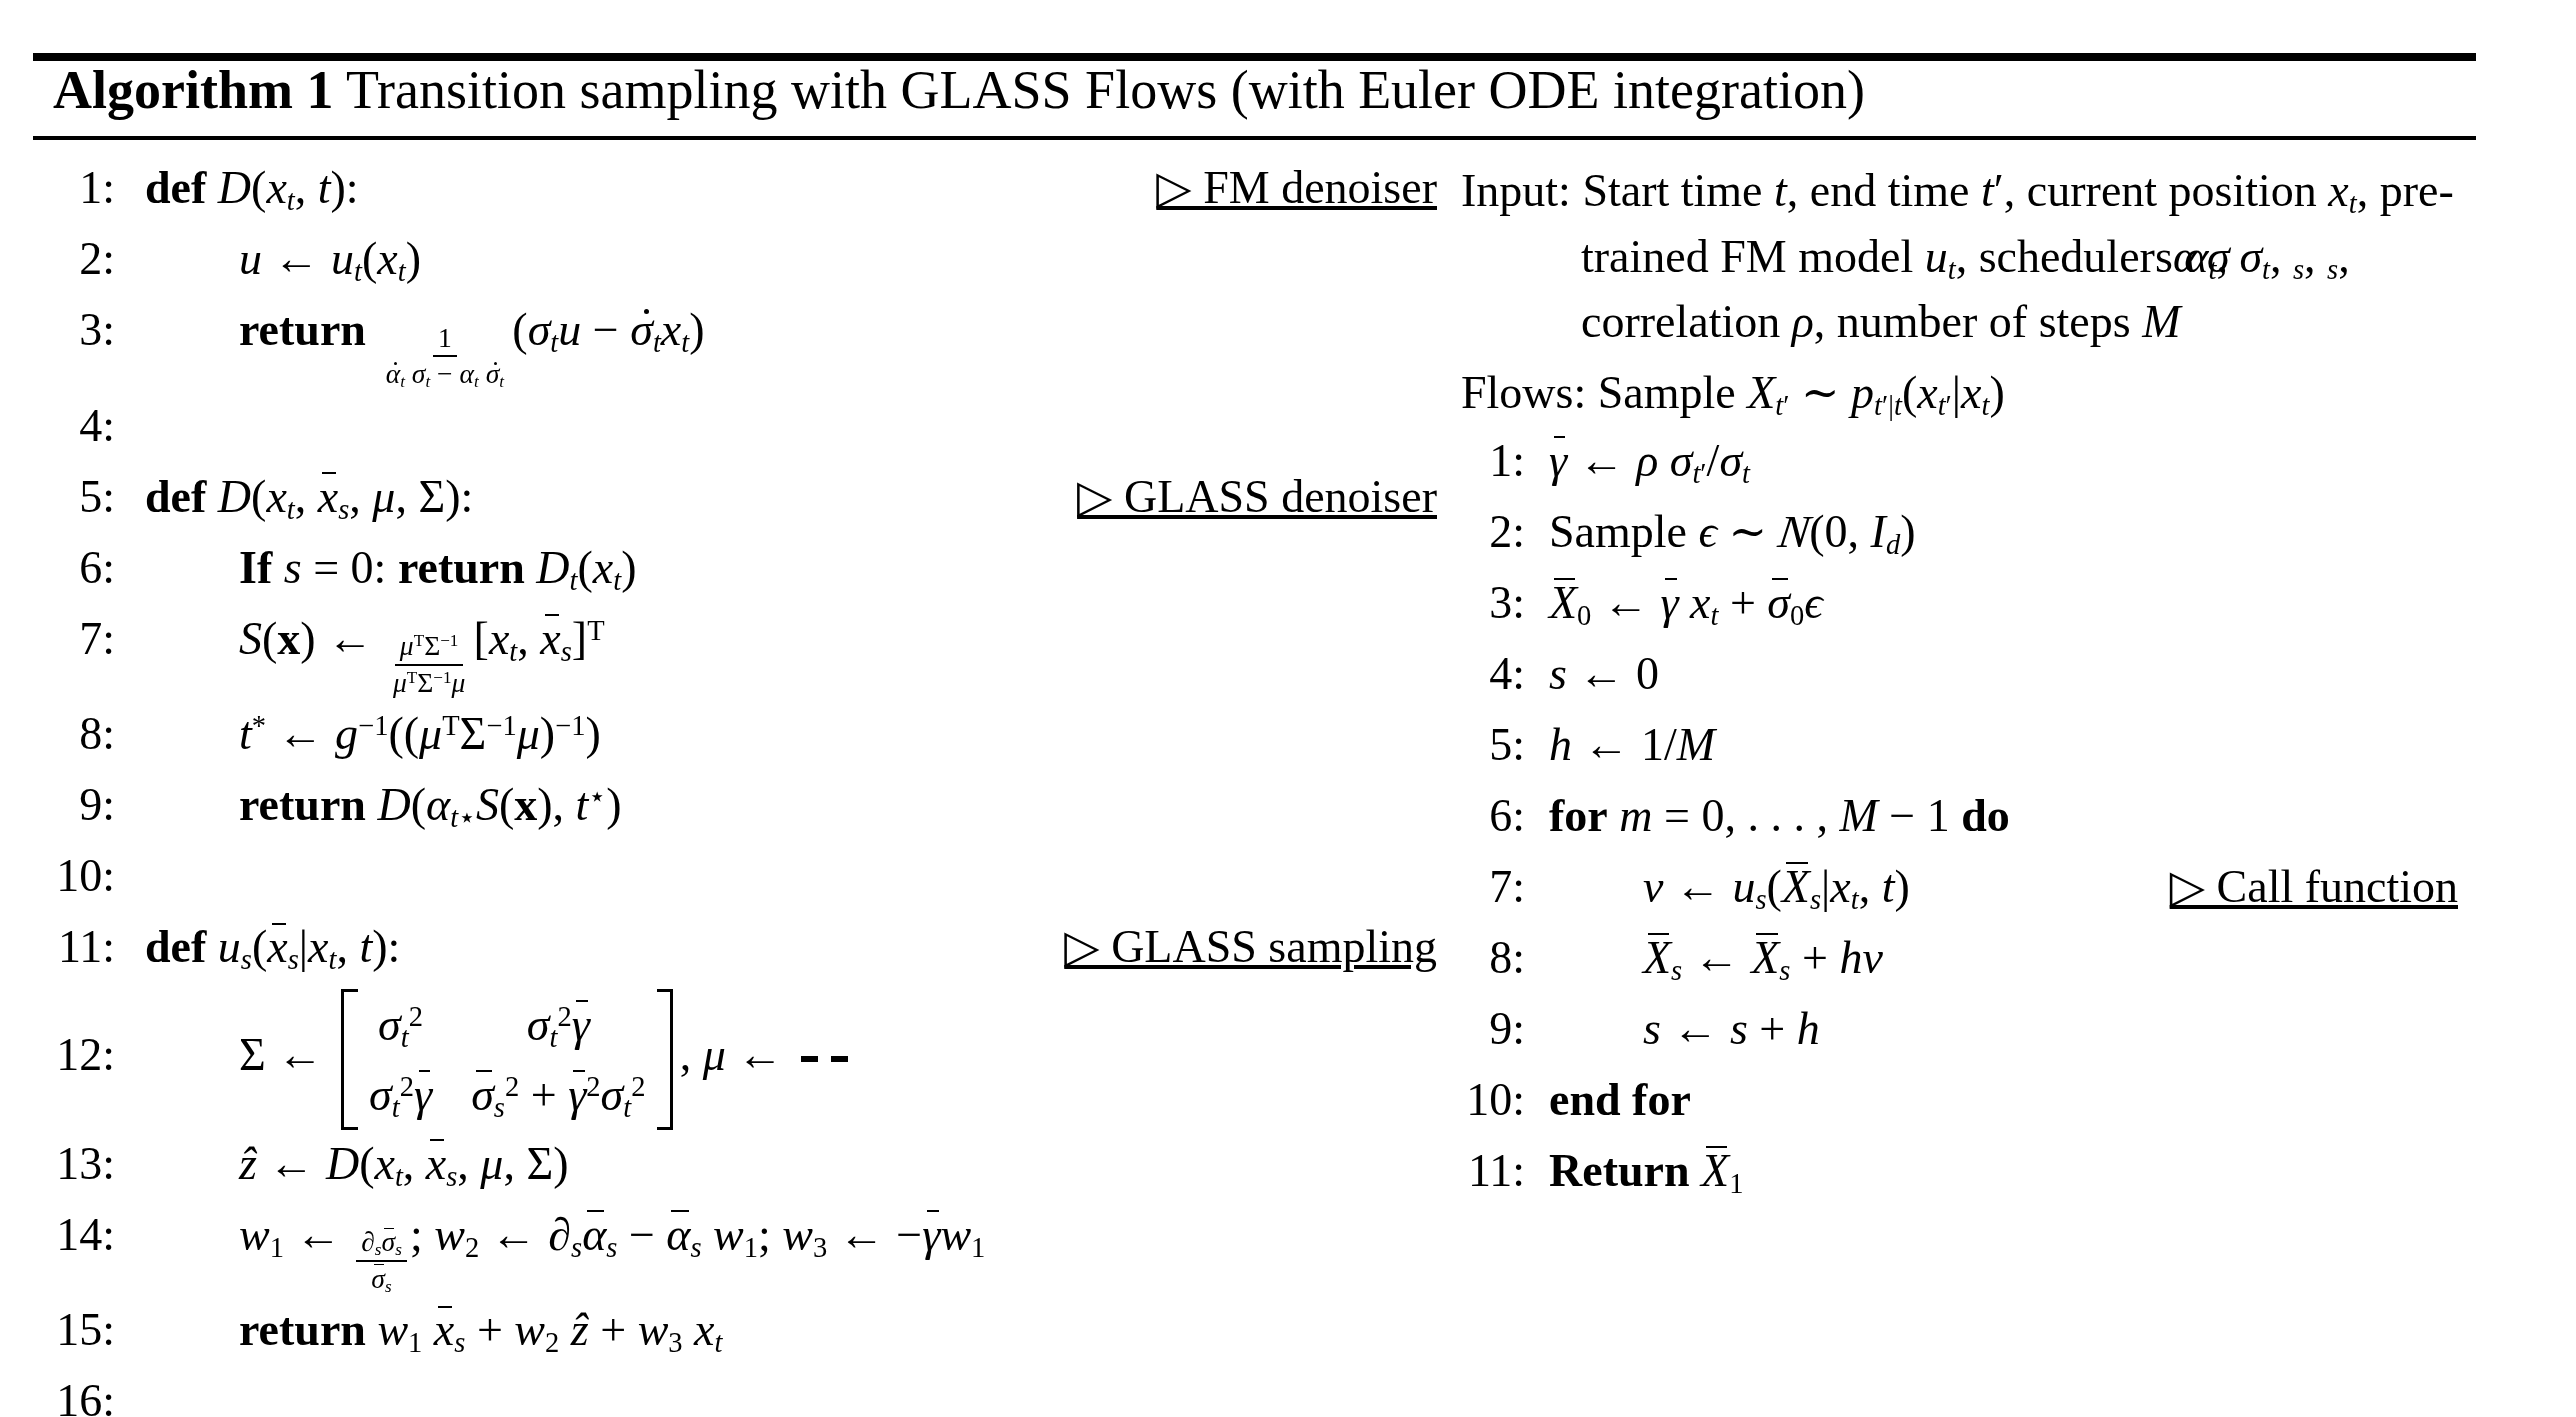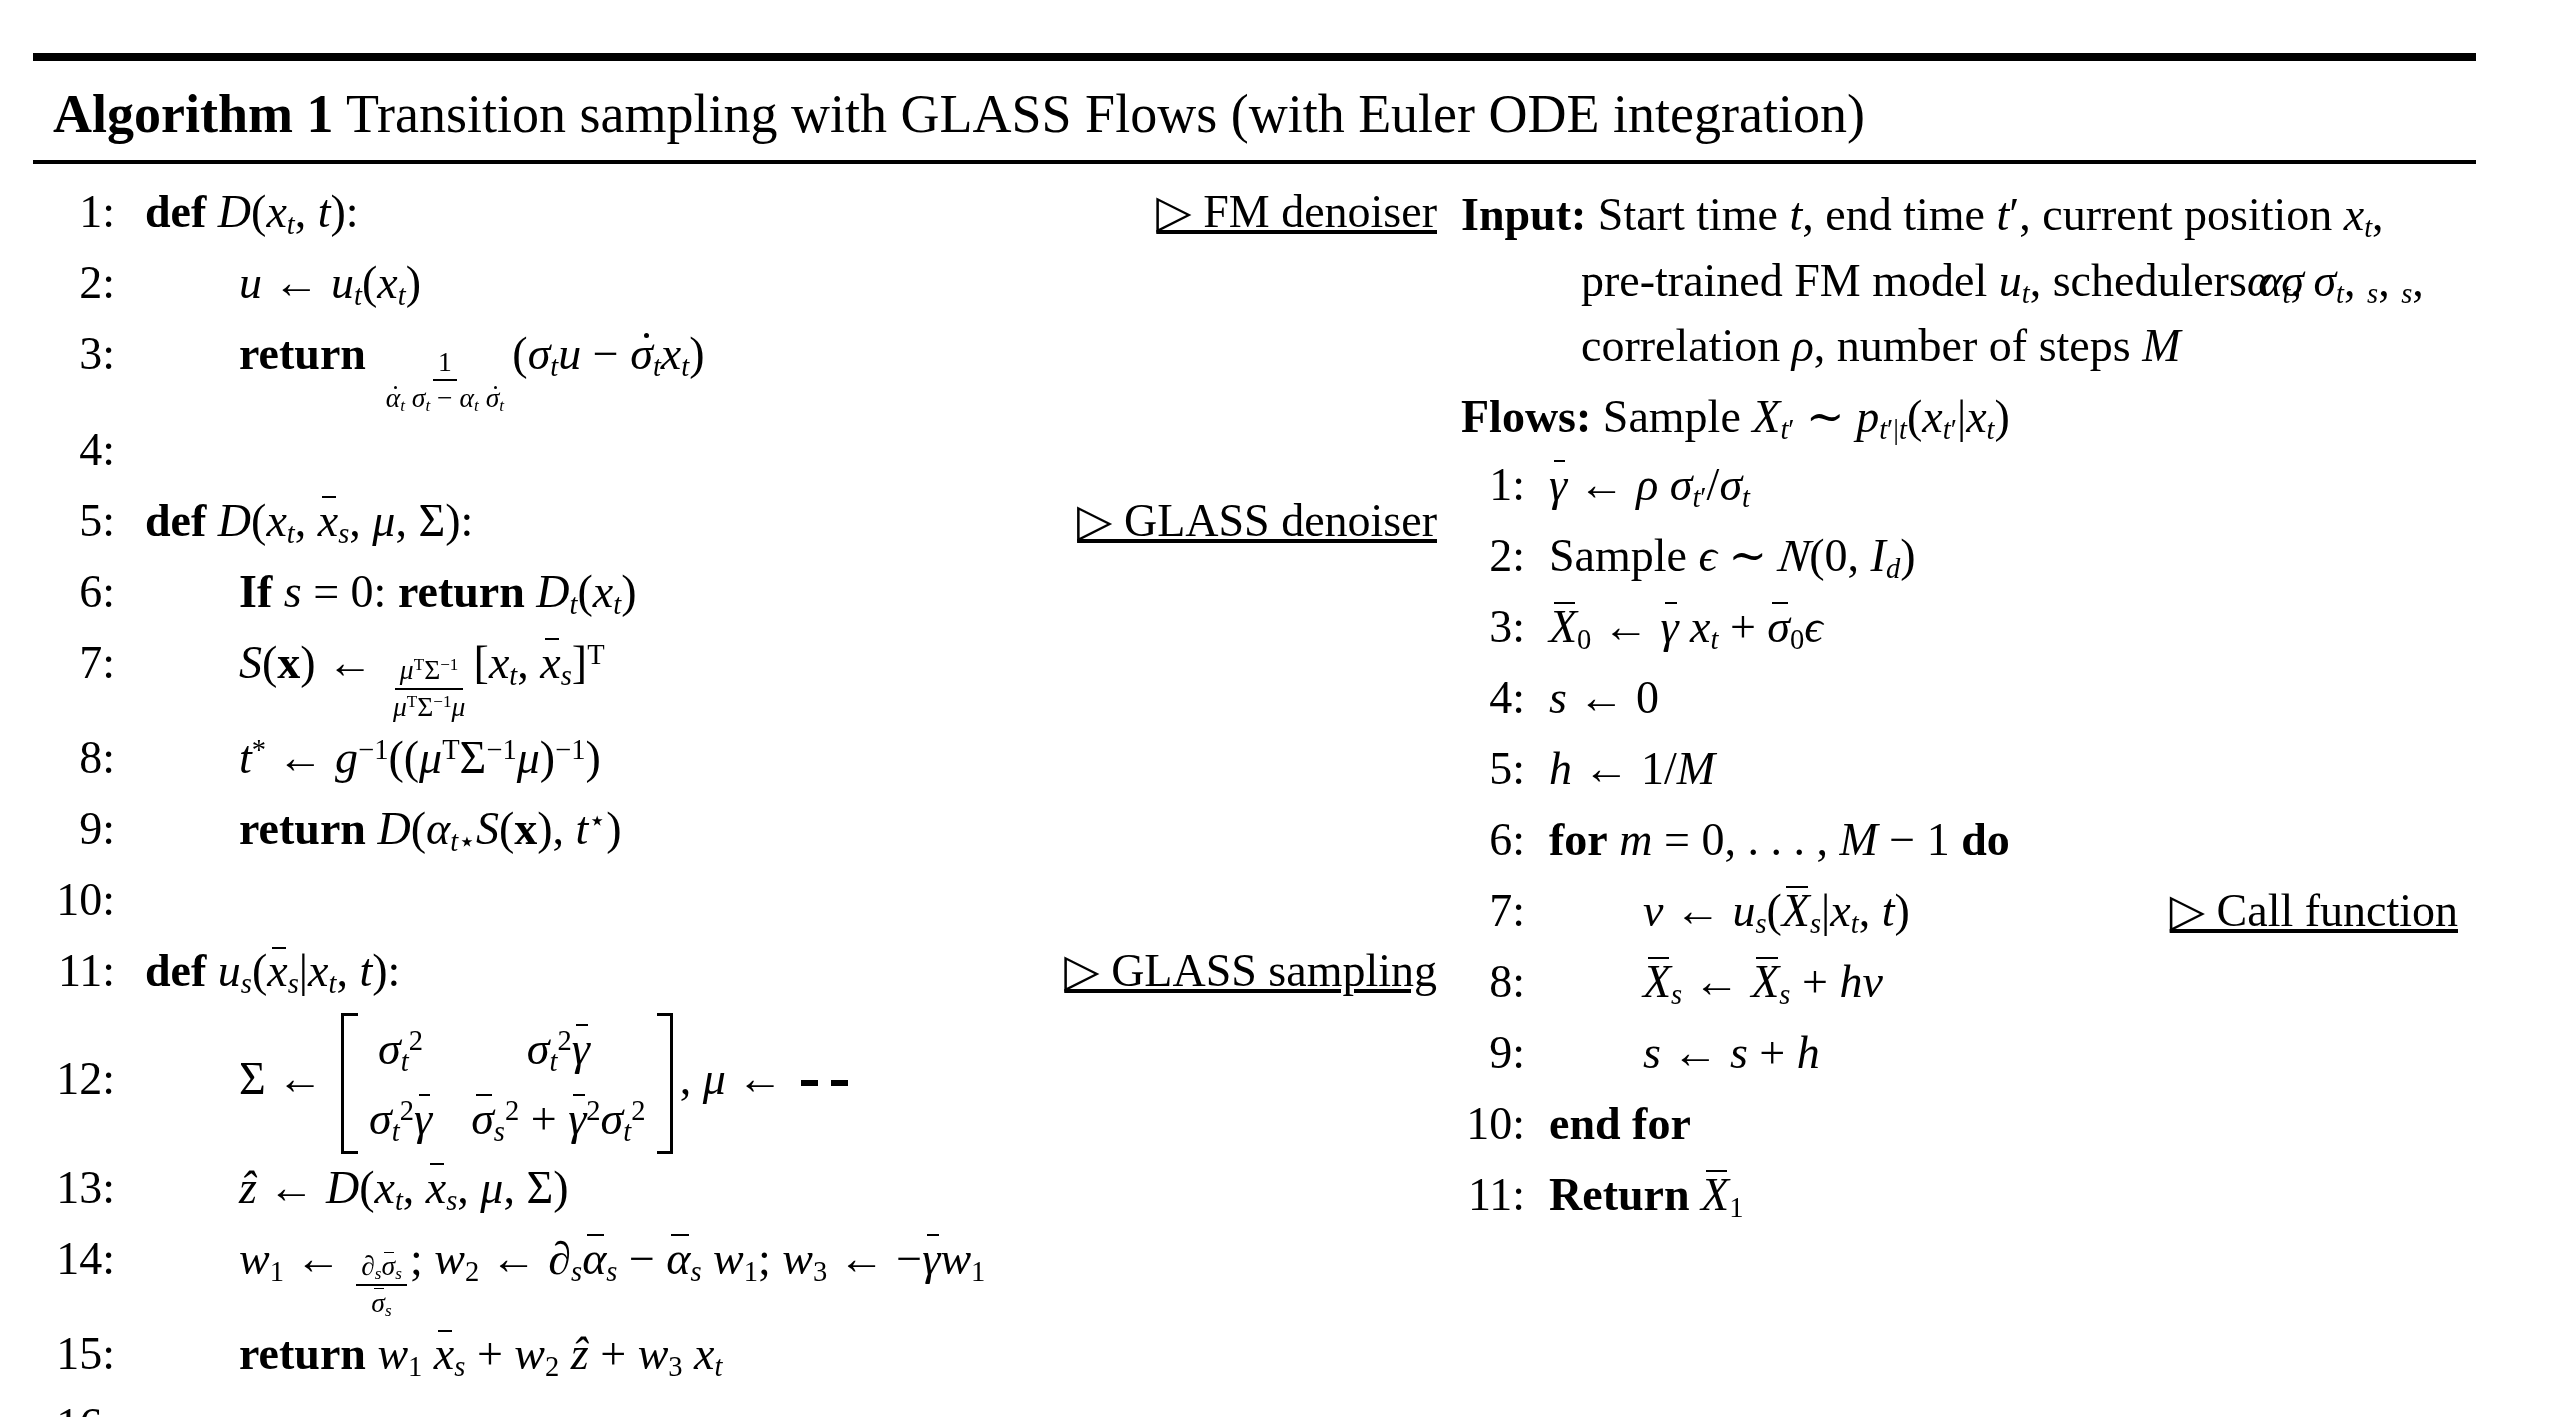--- a/index.html
+++ b/index.html
@@ -7,21 +7,21 @@
     width:2576px; height:1418px;
     background:#ffffff; color:#000000;
     font-family:"Liberation Serif","DejaVu Serif",serif;
     position:relative; overflow:hidden;
     box-sizing:border-box;
     padding:53px 100px 0 33px;
   }
   .algo { width:2443px; }
   .rule-thick { height:8px; background:#000; }
   .rule-thin  { height:4px; background:#000; }
-  .titlebar { font-size:54px; padding:24px 8px 16px 20px; line-height:1.1; }
+  .titlebar { font-size:54px; padding:0 8px 16px 20px; line-height:1.1; }
   .titlebar b { font-weight:bold; }
 
   .body { display:flex; padding-top:14px; min-height:1196px; align-items:flex-start; }
   .col-left  { width:1404px; flex:none; }
   .col-right { width:997px; flex:none; margin-left:24px; }
 
   .line { display:flex; align-items:baseline; margin:5px 0; min-height:66px; font-size:46px; line-height:1.25; }
   .line .num { flex:none; width:82px; text-align:right; margin-right:30px; }
   .col-right .line .num { width:64px; margin-right:24px; }
   .line .content { flex:1; padding-left:var(--ind,0px); white-space:nowrap; }
@@ -49,21 +49,21 @@
   .matrix { display:inline-flex; align-items:stretch; vertical-align:middle; margin:0 0.14em; }
   .br-l { width:0.30em; border:0.085em solid #000; border-right:0; margin-right:0.14em; flex:none; }
   .br-r { width:0.30em; border:0.085em solid #000; border-left:0; margin-left:0.14em; flex:none; }
   .mgrid { display:grid; align-items:center; justify-items:center; row-gap:0.28em; padding:0.14em 0.10em; }
   .m2 { grid-template-columns:auto auto; column-gap:0.85em; }
   .m1 { grid-template-columns:auto; }
 
   .cal { font-style:italic; display:inline-block; transform:skewX(-8deg); }
 
   .io { font-size:46px; line-height:1.42; padding-left:120px; text-indent:-120px; margin:4px 0 6px 0; }
-  .io .iolbl { font-weight:bold; }
+  .io .iolbl { font-weight:normal; }
 </style>
 </head>
 <body>
 
 <div class="page">
   <div class="algo">
     <div class="rule-thick"></div>
     <div class="titlebar">
       <b>Algorithm 1</b>
       <span>Transition sampling with GLASS Flows (with Euler ODE integration)</span>

